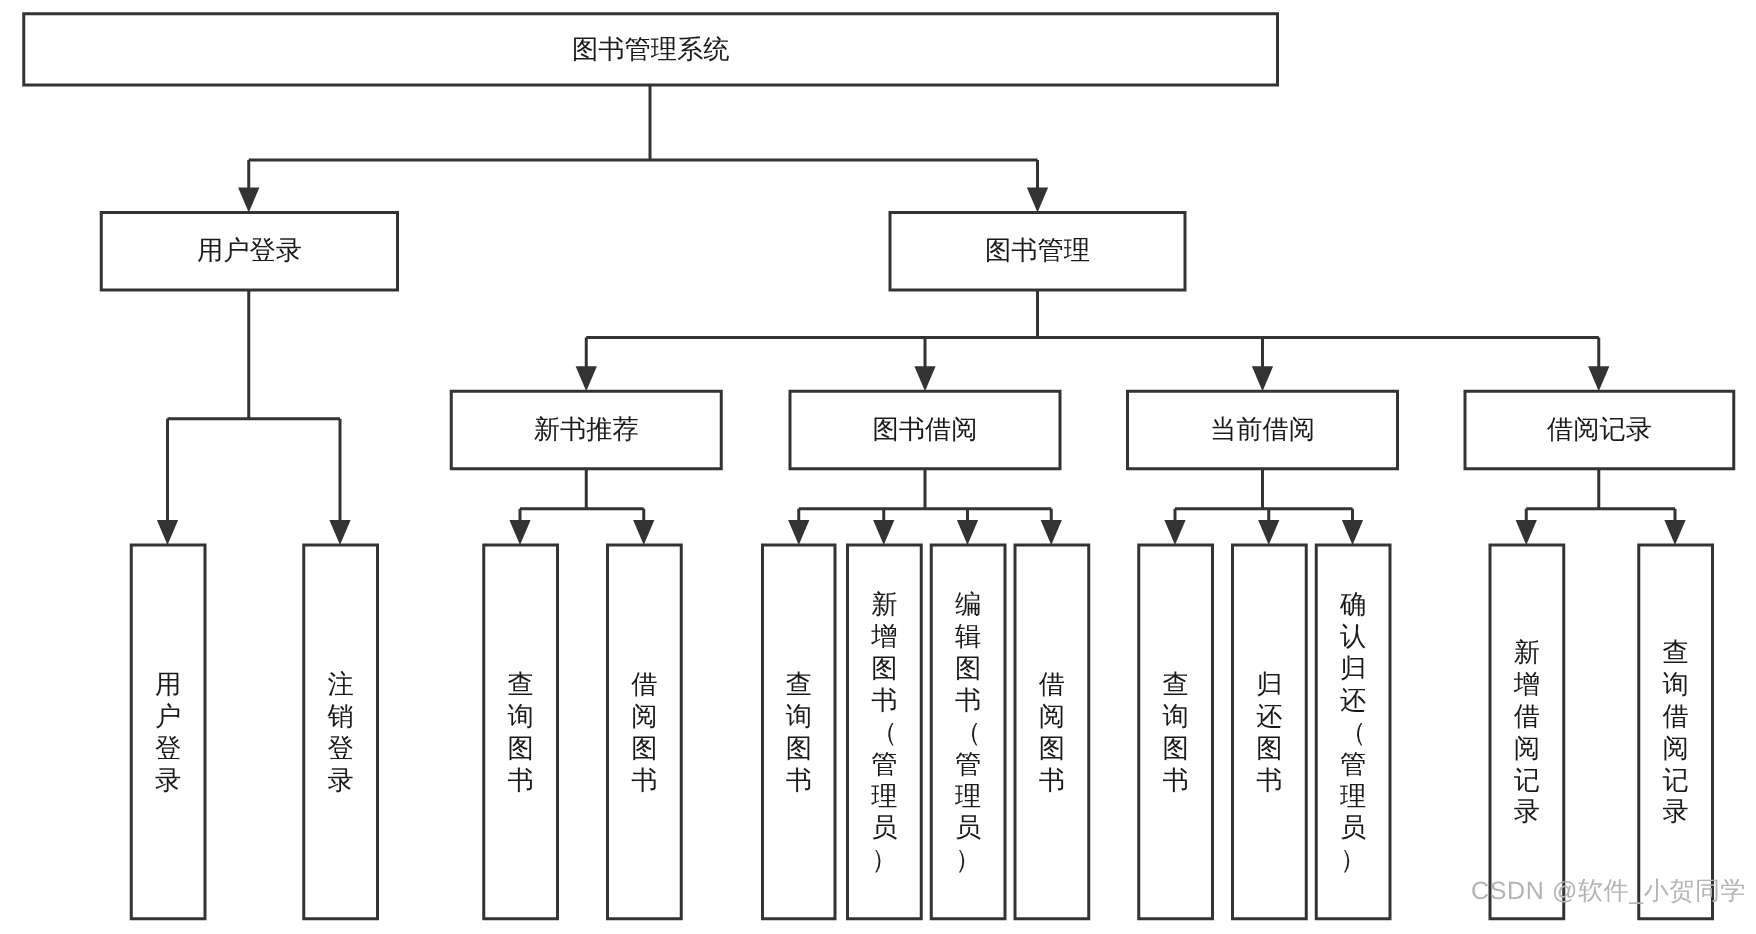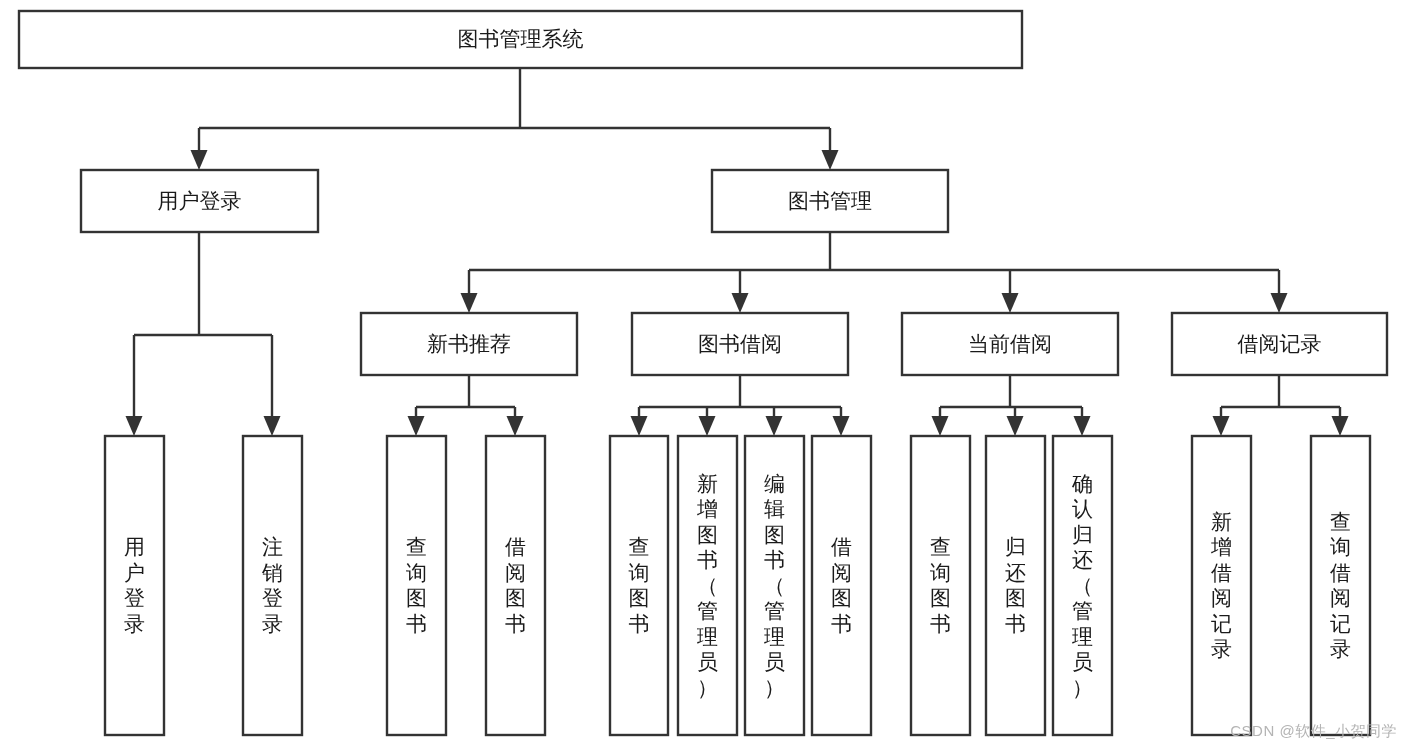--- a/index.html
+++ b/index.html
@@ -51,23 +51,23 @@
   }
   .node-label-v {
     font-family: "Liberation Sans", "DejaVu Sans", sans-serif;
     font-size: 21px;
     fill: #1a1a1a;
     text-anchor: middle;
   }
   .watermark {
     position: absolute;
     right: 8px;
-    bottom: 6px;
-    font-family: "Liberation Sans", "DejaVu Sans", sans-serif;
-    font-size: 15px;
+    bottom: 21px;
+    font-family: "Liberation Sans", "DejaVu Sans", sans-serif;
+    font-size: 20px;
     color: #b4b4b4;
     letter-spacing: 0.5px;
     white-space: nowrap;
     user-select: none;
   }
 </style>
 </head>
 <body>
 
 <div id="diagram-root">

